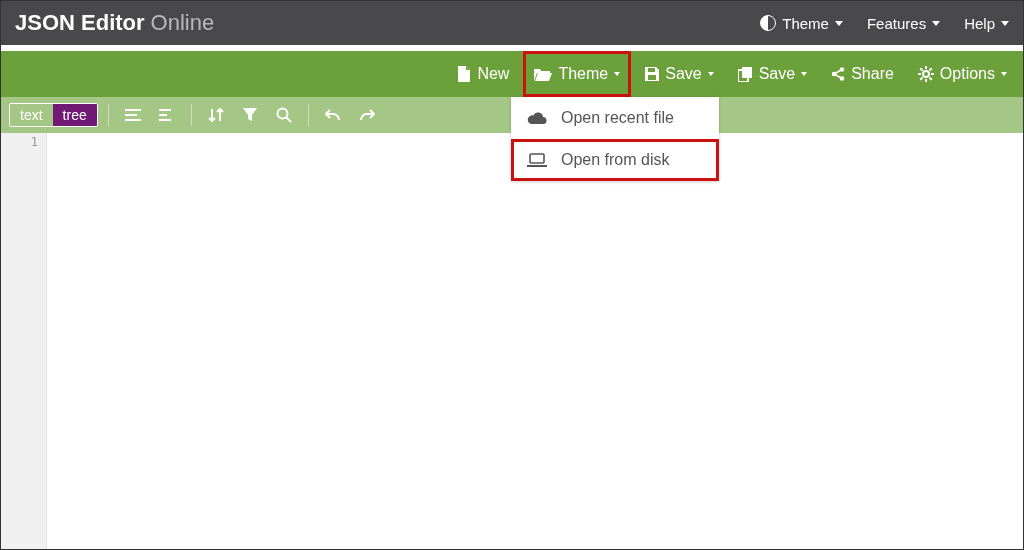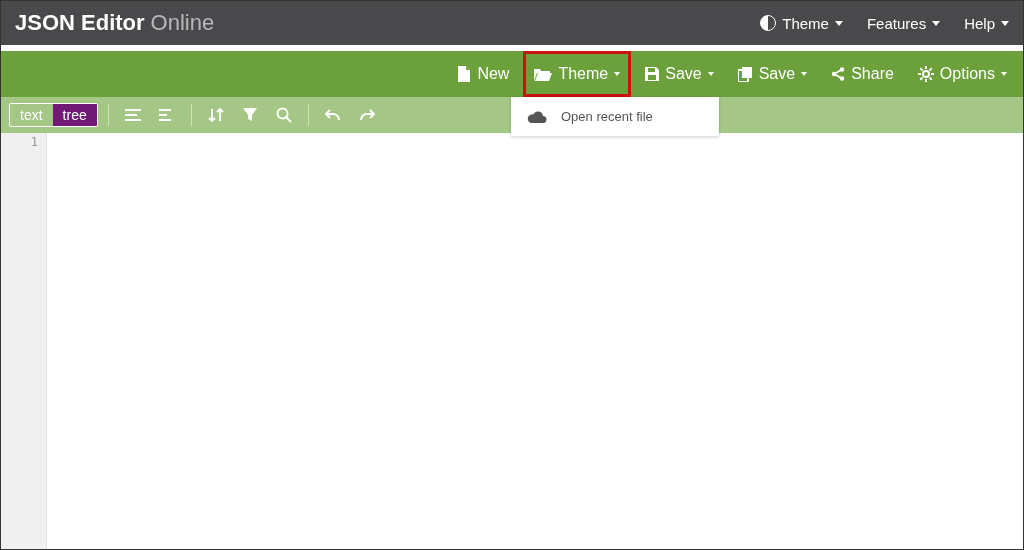--- a/index.html
+++ b/index.html
@@ -20,21 +20,21 @@
   .modegroup { display: flex; border: 1px solid #fff; border-radius: 2px; overflow: hidden; }
   .modebtn { padding: 3px 10px; font-size: 14px; background: #a4c785; color: #fff; border: none; cursor: pointer; }
   .modebtn.active { background: #701a75; }
   .sep { width: 1px; height: 22px; background: #cfe0be; margin: 0 4px; }
   .tbtn { width: 28px; height: 28px; display: inline-flex; align-items: center; justify-content: center; cursor: pointer; }
   .editor { display: flex; height: calc(550px - 44px - 6px - 46px - 36px - 2px); background: #fff; }
   .gutter { width: 46px; background: #f0f0f0; border-right: 1px solid #e3e3e3; text-align: right; }
   .lineno { color: #999; font-size: 12px; font-family: monospace; padding: 2px 8px 0 0; }
   .editbody { flex: 1; position: relative; }
   .dropdown { position: absolute; top: 0; left: 510px; width: 208px; background: #fff; box-shadow: 0 1px 3px rgba(0,0,0,.2); z-index: 10; }
-  .dd-item { display: flex; align-items: center; gap: 14px; padding: 12px 16px; color: #555; font-size: 13px; cursor: pointer; }
+  .dd-item { display: flex; align-items: center; gap: 14px; padding: 12px 16px; color: #555; font-size: 16px; cursor: pointer; }
   .dd-item.hl { border: 3px solid #cc1111; padding: 9px 13px; }
   svg { display: block; }
   .theme-icon { width: 16px; height: 16px; border-radius: 50%; background: linear-gradient(90deg, #fff 50%, #49494b 50%); border: 1px solid #fff; }
 </style>
 </head>
 <body>
 
 <div class="topbar">
   <div class="brand">
     <span class="bold">JSON Editor</span>
@@ -184,20 +184,29 @@
 
   <div class="dropdown">
     <div class="dd-item">
       <span class="icon">
         <svg width="20" height="14" viewBox="0 0 20 14">
             <path fill="#555" d="M16 6a5 5 0 0 0-9.6-1.5A4 4 0 0 0 4 13h12a3.5 3.5 0 0 0 0-7z"></path>
           </svg>
       </span>
       <span>Open recent file</span>
     </div>
+    <div class="dd-item hl">
+      <span class="icon">
+        <svg width="20" height="14" viewBox="0 0 20 14">
+            <rect x="3" y="1" width="14" height="9" rx="1" fill="none" stroke="#555" stroke-width="1.6"></rect>
+            <path d="M0 12h20v2H0z" fill="#555"></path>
+          </svg>
+      </span>
+      <span>Open from disk</span>
+    </div>
   </div>
 </div>
 
 <div class="editor">
   <div class="gutter">
     <div class="lineno">1</div>
   </div>
   <div class="editbody"></div>
 </div>
 

